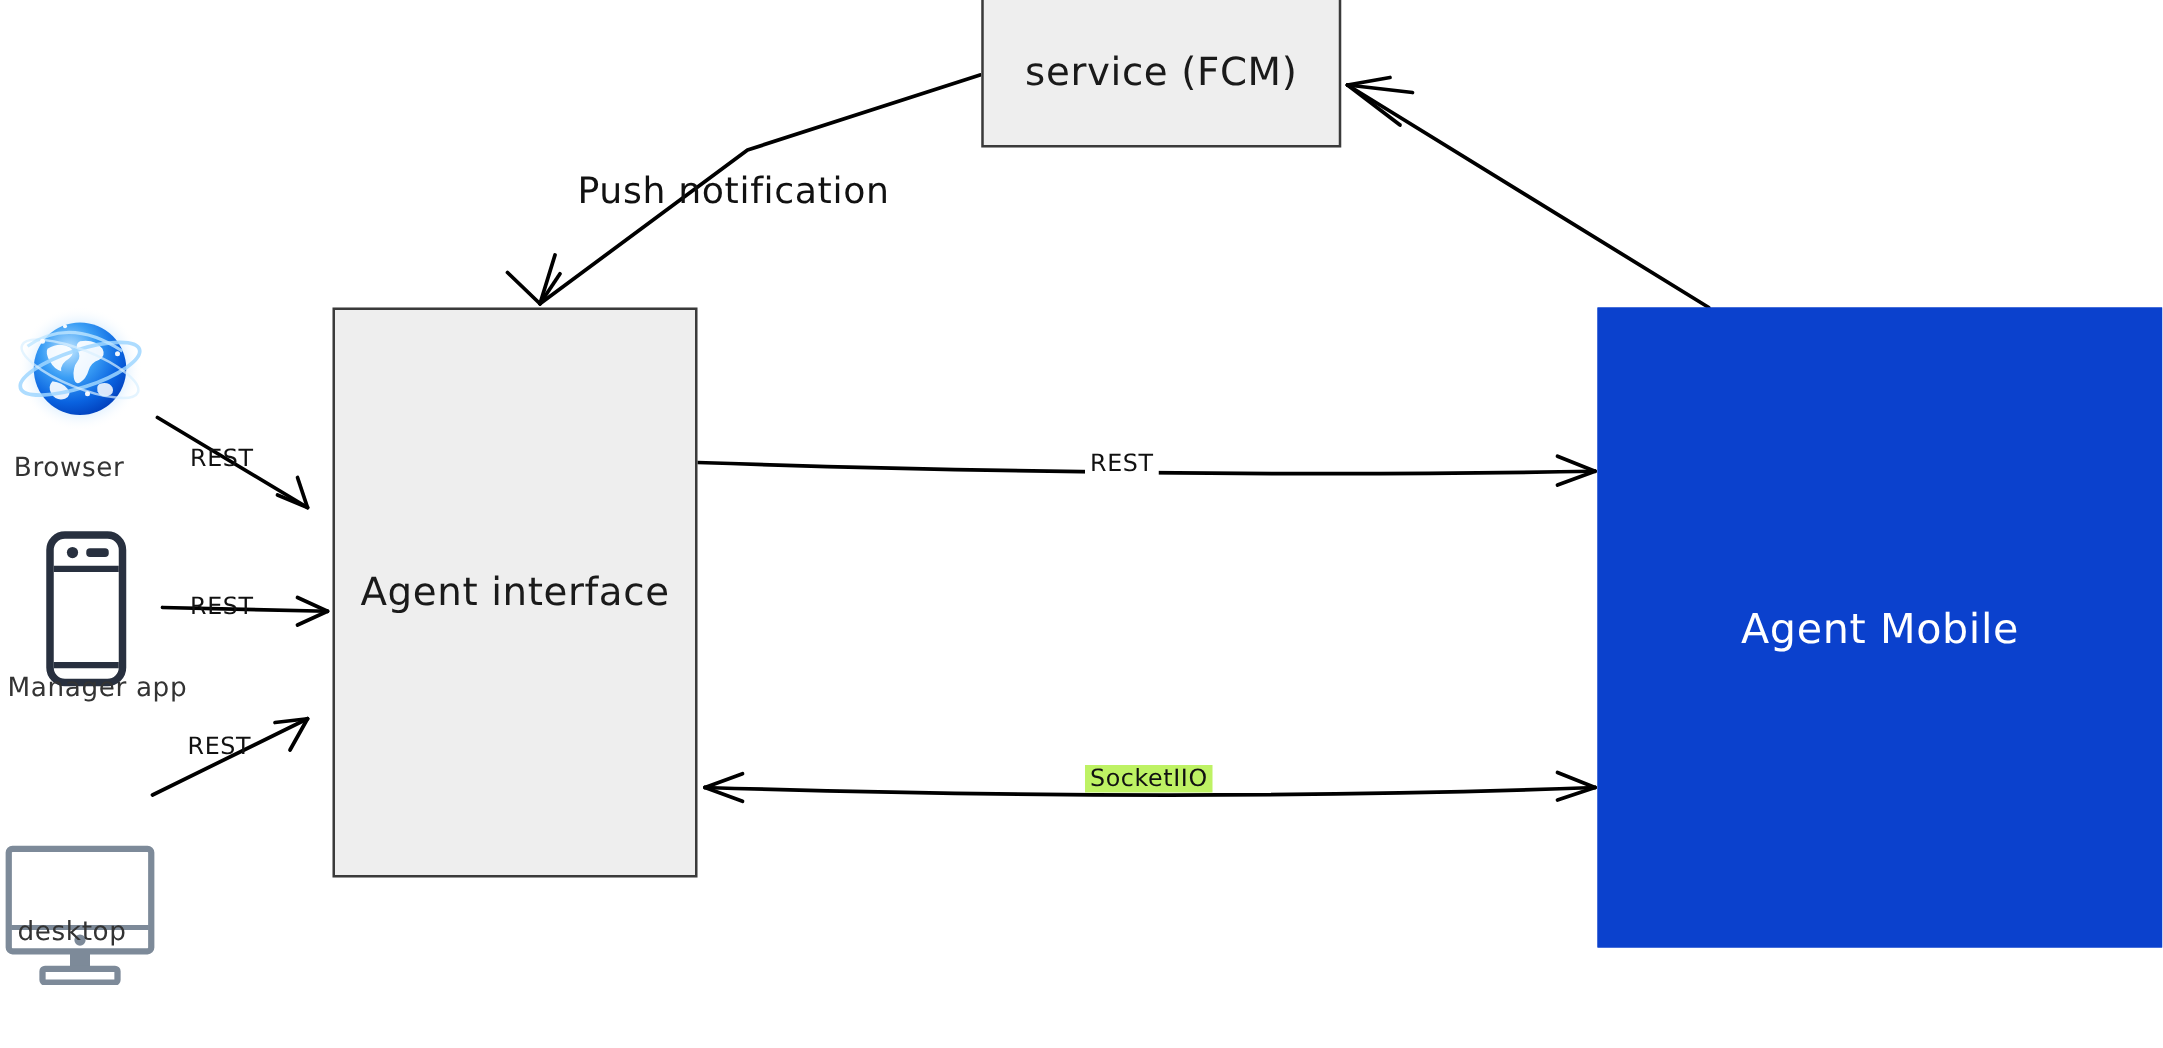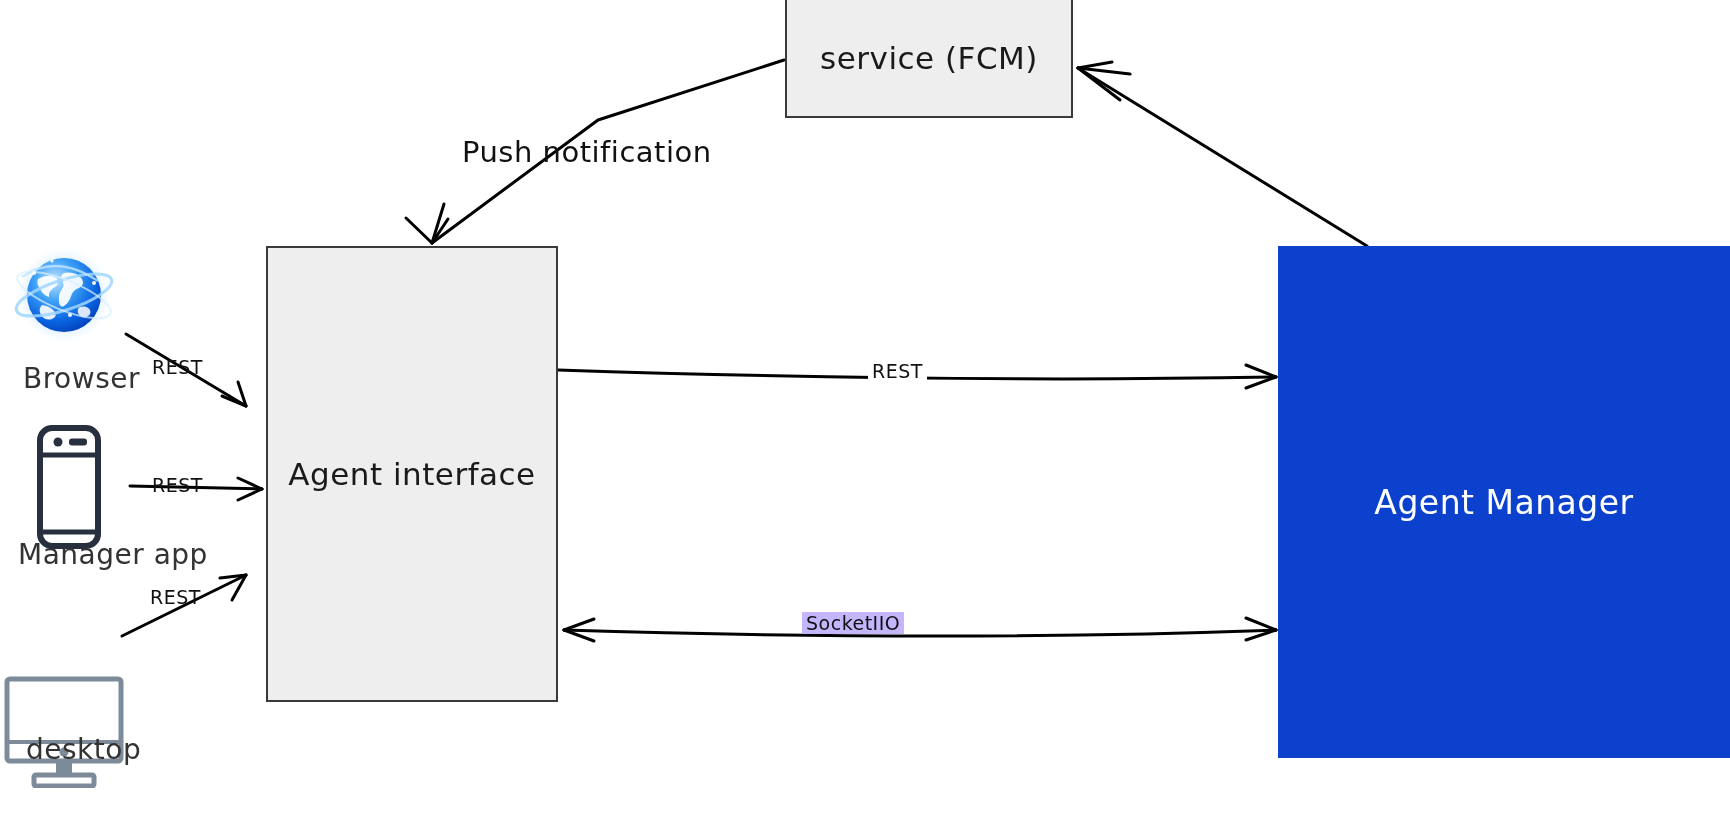--- a/index.html
+++ b/index.html
@@ -91,32 +91,31 @@
     font-size: 19px;
     color: #111111;
     white-space: nowrap;
     background: transparent;
   }
   #label-push-notification { left: 462px; top: 135px; font-size: 29px; }
   #label-rest-browser      { left: 152px; top: 356px; }
   #label-rest-mobile       { left: 152px; top: 474px; }
   #label-rest-desktop      { left: 150px; top: 586px; }
   #label-rest-center       { left: 868px; top: 360px; background:#fff; padding: 0 4px;}
-  #label-socketio          { left: 802px; top: 612px; background:#c4b5fd; padding: 0 4px;}
+  #label-socketio          { left: 868px; top: 612px; background:#bef264; padding: 0 4px;}
 
   
   .client {
     position: absolute;
   }
   .client-caption {
     position: absolute;
-    font-size: 28px;
+    font-size: 21px;
     color: #333333;
     white-space: nowrap;
-    margin-left: 12px;
   }
 
   #browser-icon { left: 8px;  top: 243px; width: 112px; height: 104px; }
   #caption-browser { left: 11px; top: 362px; }
 
   #mobile-icon { left: 36px; top: 424px; width: 66px; height: 126px; }
   #caption-mobile { left: 6px; top: 538px; }
 
   #desktop-icon { left: 4px; top: 676px; width: 120px; height: 112px; }
   #caption-desktop { left: 14px; top: 733px; }
@@ -180,21 +179,21 @@
     <div>
       <div>service (FCM)</div>
     </div>
   </div>
 
   <div class="box box-gray hand" id="agent-interface-box">
     <span>Agent interface</span>
   </div>
 
   <div class="box box-blue hand" id="agent-manager-box">
-    <span>Agent Manager</span>
+    <span>Agent Mobile</span>
   </div>
 
   <div class="edge-label hand" id="label-push-notification">Push notification</div>
 
   <div class="edge-label hand" id="label-rest-browser">REST</div>
 
   <div class="edge-label hand" id="label-rest-mobile">REST</div>
 
   <div class="edge-label hand" id="label-rest-desktop">REST</div>
 

